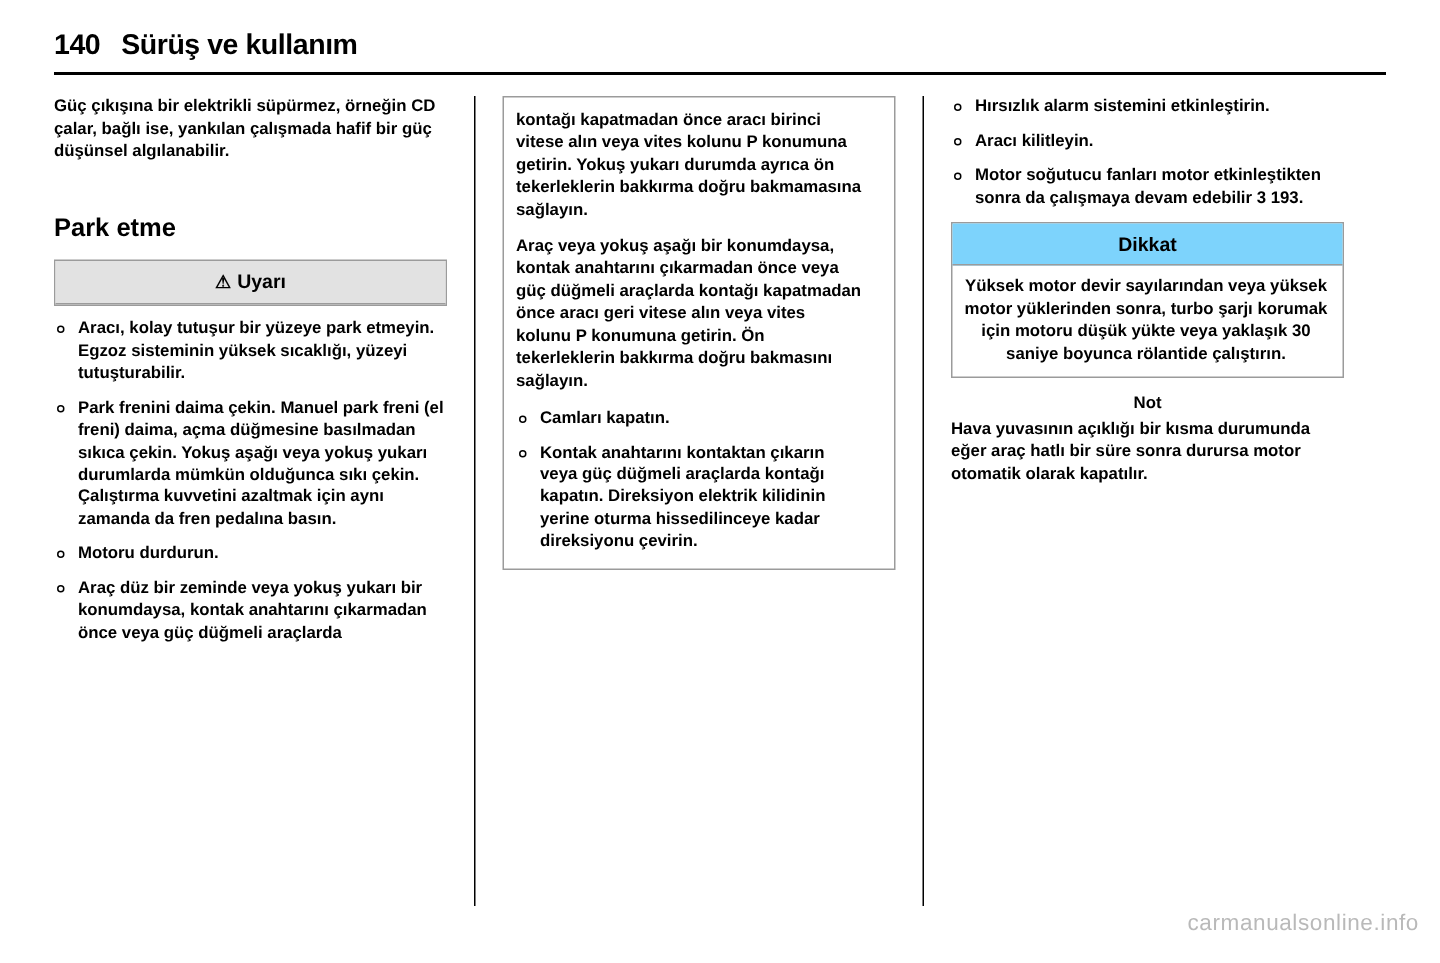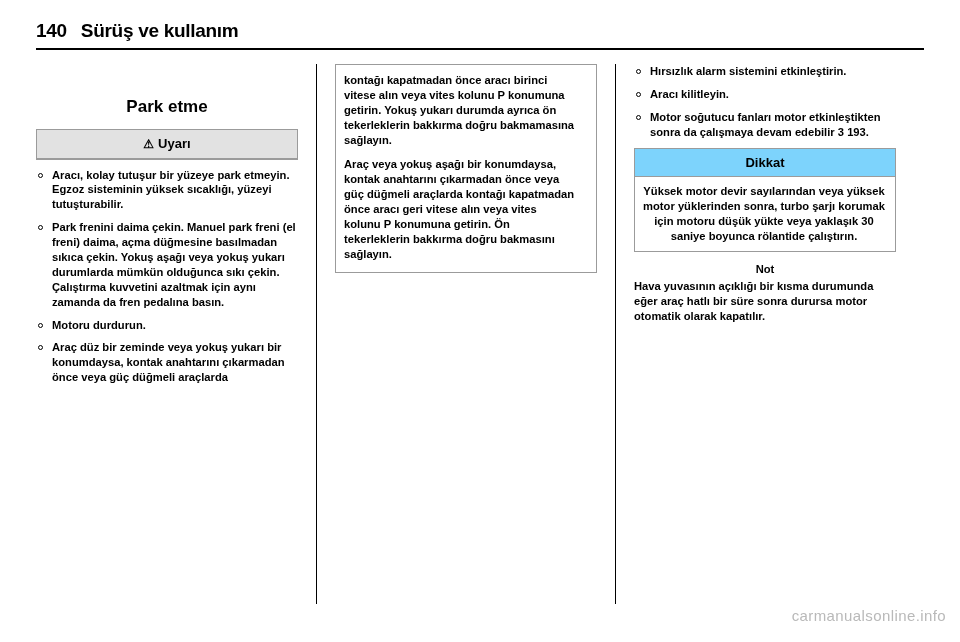--- a/index.html
+++ b/index.html
@@ -63,21 +63,20 @@
   p.body {
     margin: 0 0 10px 0;
     font-weight: bold;
     text-align: left;
   }
 
   h2.section-title {
     font-size: 17px;
     font-weight: bold;
     margin: 32px 0 10px 0;
-    text-align: center;
   }
 
   
   .notice-box {
     border: 1px solid #9b9b9b;
     box-sizing: border-box;
     margin-bottom: 8px;
   }
   .notice-head {
     background: #e2e2e2;
@@ -174,20 +173,21 @@
     <div class="header-inner">
       <span class="page-number">140</span>
       <span class="header-title">Sürüş ve kullanım</span>
     </div>
   </div>
 
   <div class="vrule v1"></div>
   <div class="vrule v2"></div>
 
   <div class="col col1">
+    <p class="body">Güç çıkışına bir elektrikli süpürmez, örneğin CD çalar, bağlı ise, yankılan çalışmada hafif bir güç düşünsel algılanabilir.</p>
 
     <h2 class="section-title">Park etme</h2>
 
     <div class="notice-box">
       <div class="notice-head">
         <span class="warn-glyph">⚠</span><span>Uyarı</span>
       </div>
     </div>
 
     <ul class="bullets">
@@ -195,20 +195,24 @@
       <li>Park frenini daima çekin. Manuel park freni (el freni) daima, açma düğmesine basılmadan sıkıca çekin. Yokuş aşağı veya yokuş yukarı durumlarda mümkün olduğunca sıkı çekin. Çalıştırma kuvvetini azaltmak için aynı zamanda da fren pedalına basın.</li>
       <li>Motoru durdurun.</li>
       <li>Araç düz bir zeminde veya yokuş yukarı bir konumdaysa, kontak anahtarını çıkarmadan önce veya güç düğmeli araçlarda</li>
     </ul>
   </div>
 
   <div class="col col2">
     <div class="framed">
       <p class="body">kontağı kapatmadan önce aracı birinci vitese alın veya vites kolunu P konumuna getirin. Yokuş yukarı durumda ayrıca ön tekerleklerin bakkırma doğru bakmamasına sağlayın.</p>
       <p class="body">Araç veya yokuş aşağı bir konumdaysa, kontak anahtarını çıkarmadan önce veya güç düğmeli araçlarda kontağı kapatmadan önce aracı geri vitese alın veya vites kolunu P konumuna getirin. Ön tekerleklerin bakkırma doğru bakmasını sağlayın.</p>
+      <ul class="bullets">
+        <li>Camları kapatın.</li>
+        <li>Kontak anahtarını kontaktan çıkarın veya güç düğmeli araçlarda kontağı kapatın. Direksiyon elektrik kilidinin yerine oturma hissedilinceye kadar direksiyonu çevirin.</li>
+      </ul>
     </div>
   </div>
 
   <div class="col col3">
     <ul class="bullets">
       <li>Hırsızlık alarm sistemini etkinleştirin.</li>
       <li>Aracı kilitleyin.</li>
       <li>Motor soğutucu fanları motor etkinleştikten sonra da çalışmaya devam edebilir 3 193.</li>
     </ul>
 

